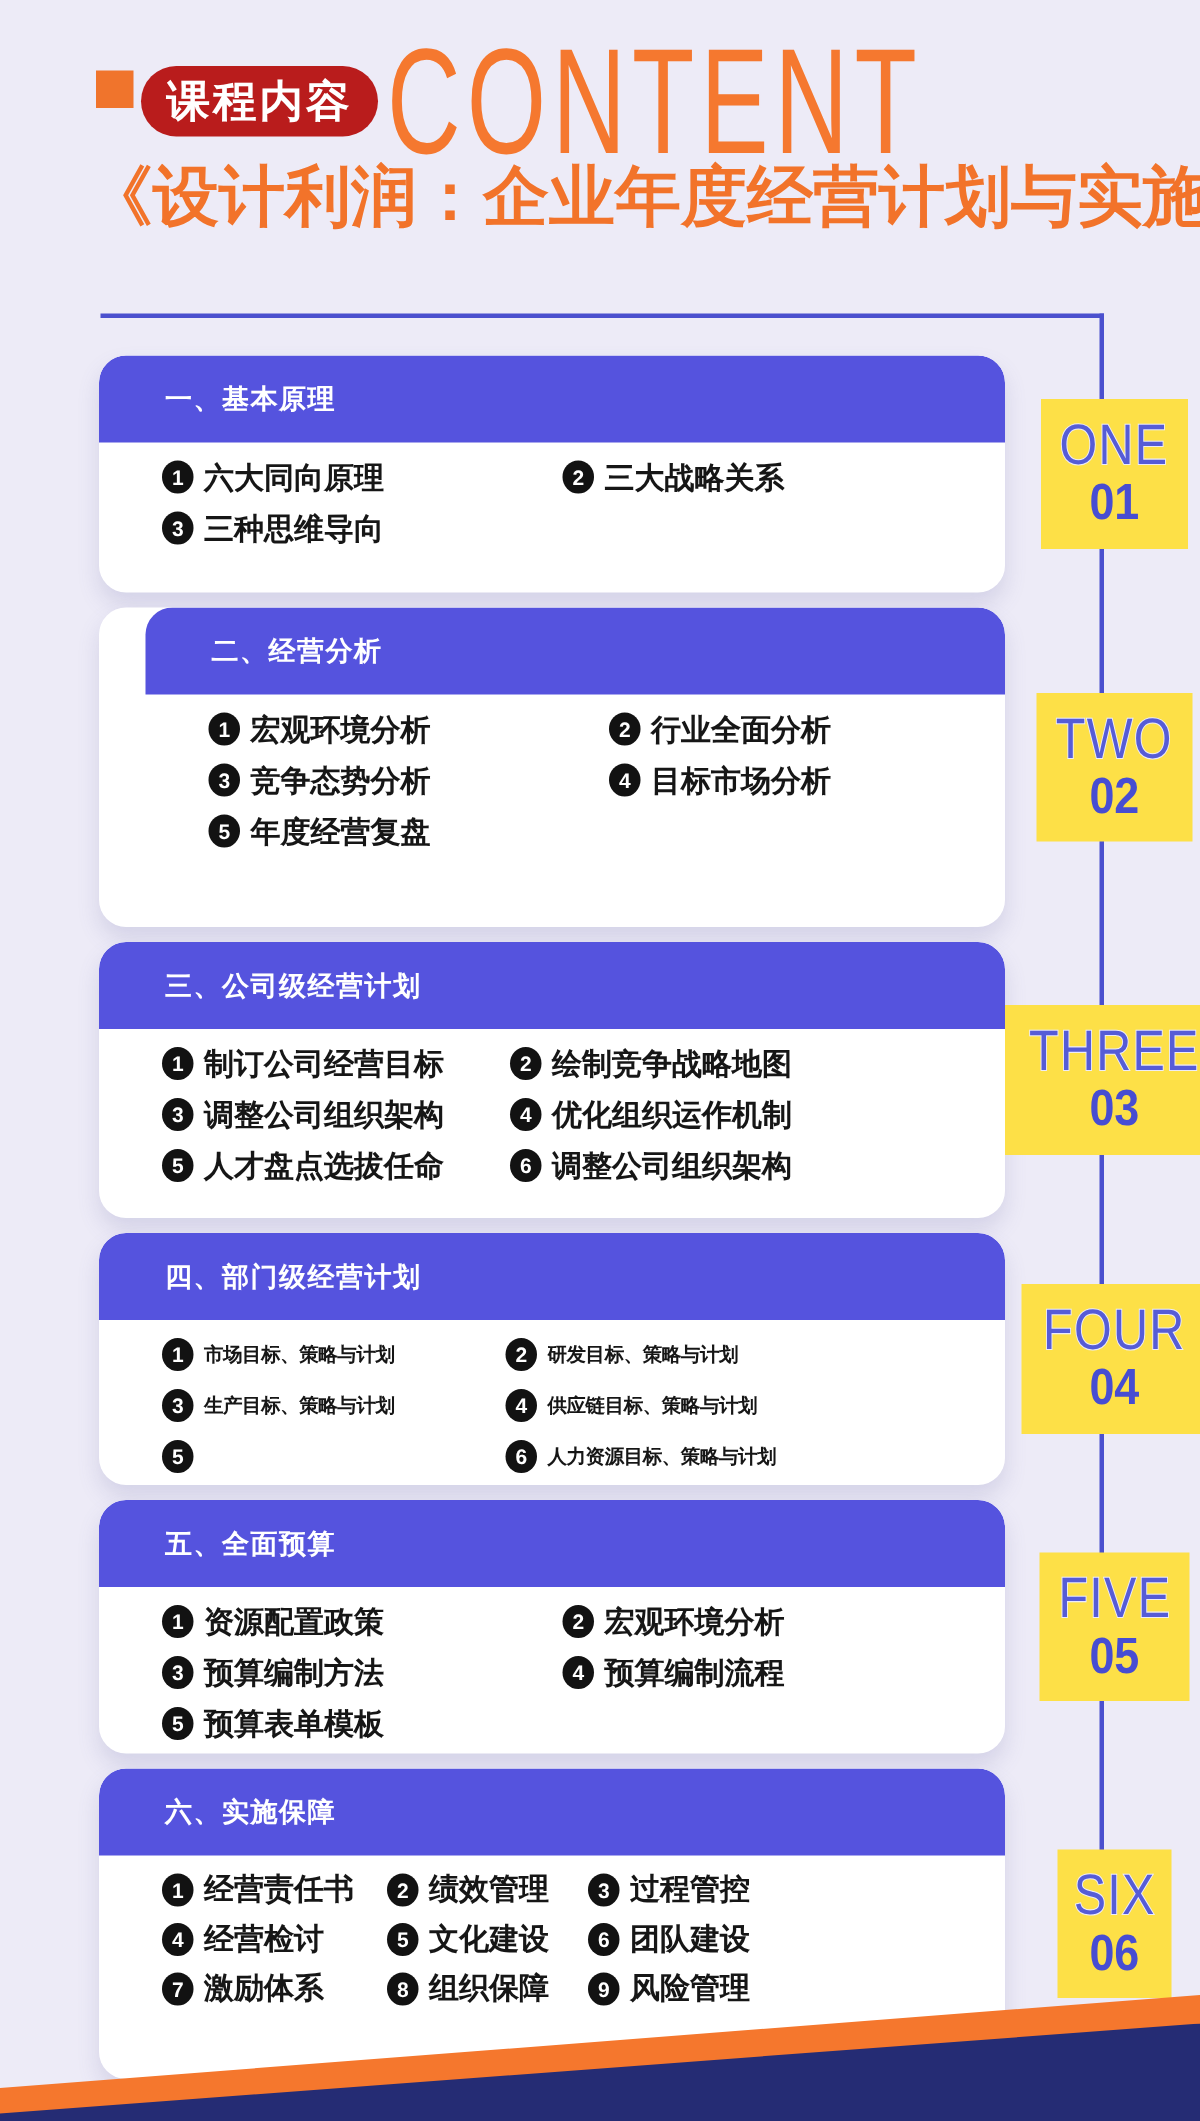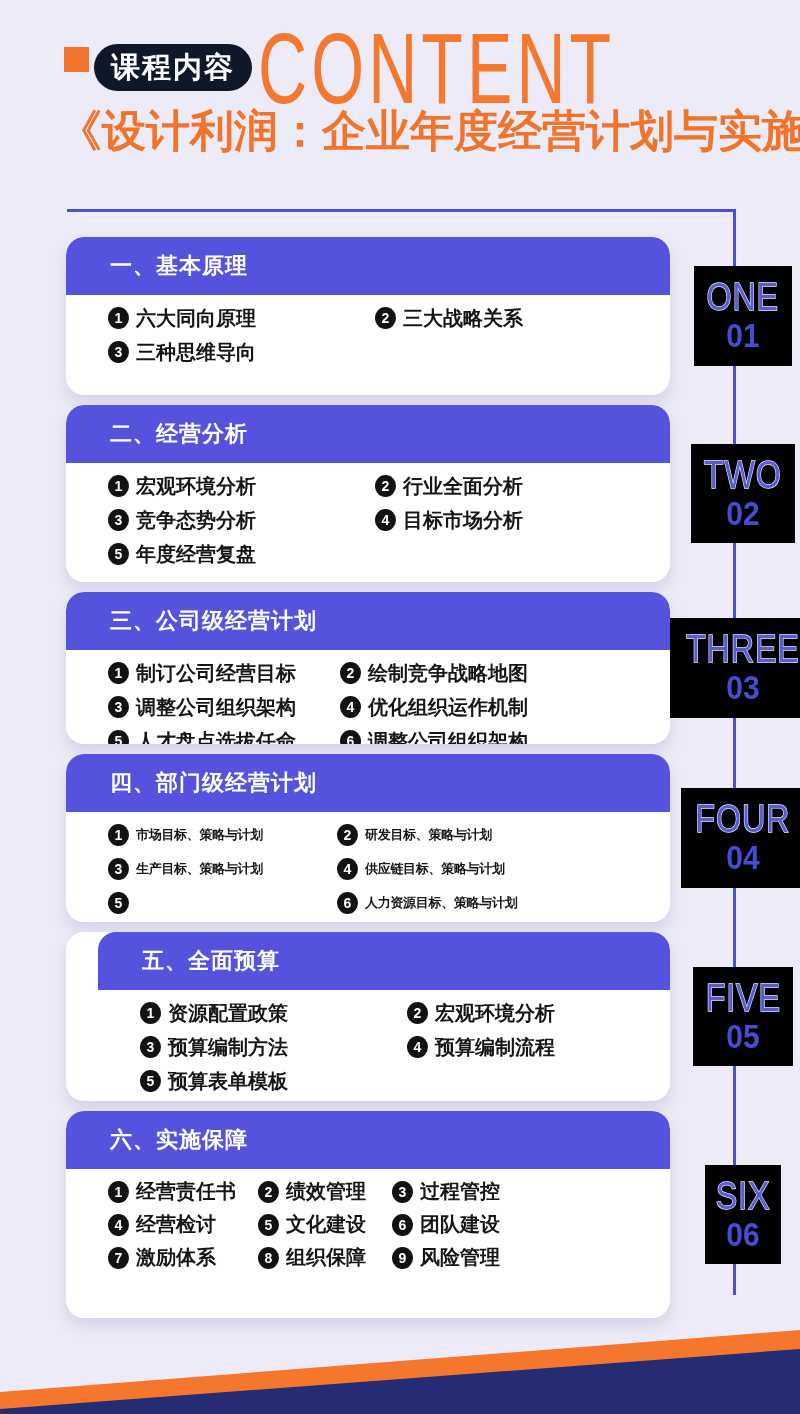--- a/index.html
+++ b/index.html
@@ -13,21 +13,21 @@
   }
 
   
   .hdr-square {
     position:absolute; left:64px; top:47px;
     width:25px; height:25px; background:#f0742c;
   }
   .hdr-pill {
     position:absolute; left:94px; top:44px;
     width:158px; height:47px; border-radius:24px;
-    background:#0f172a;
+    background:#b91c1c;
     display:flex; align-items:center; justify-content:center;
   }
   .hdr-pill span {
     color:#ffffff; font-size:29px; font-weight:bold; letter-spacing:2px;
   }
   .hdr-content {
     position:absolute; left:258px; top:16px;
     font-size:100px; line-height:1.05; font-weight:normal;
     color:#f5782f; letter-spacing:6px;
     transform:scaleX(0.68); transform-origin:left top;
@@ -62,35 +62,35 @@
   .sec { display:contents; }
 
   .card {
     background:#ffffff;
     border-radius:18px;
     box-shadow:0 8px 14px rgba(100,100,160,0.18);
     overflow:hidden;
     display:flex; flex-direction:column;
   }
   .sec0 .card { height:158px; }
-  .sec1 .card { height:177px; }
-  .sec2 .card { height:152px; }
+  .sec1 .card { height:213px;padding-left:31px; }
+  .sec2 .card { height:184px; }
   .sec3 .card { height:168px; }
-  .sec4 .card { height:169px;padding-left:32px; }
+  .sec4 .card { height:169px; }
   .sec5 .card { height:207px; }
 
   .card-head {
     height:58px; flex:0 0 58px;
     background:#5553de;
     border-radius:18px 18px 0 0;
     display:flex; align-items:center;
     padding-left:44px;
   }
   .card-head span {
-    color:#ffffff; font-size:22px; font-weight:bold; letter-spacing:1px;
+    color:#ffffff; font-size:18px; font-weight:bold; letter-spacing:1px;
   }
   .card-body {
     padding:6px 16px 0 42px;
     display:grid;
     grid-auto-rows:34px;
     align-items:center;
   }
   .sec0 .card-body, .sec1 .card-body, .sec4 .card-body
     { grid-template-columns:267px 1fr; }
   .sec2 .card-body { grid-template-columns:232px 1fr; }
@@ -105,21 +105,21 @@
     display:flex; align-items:center; justify-content:center;
   }
   .item-label { font-size:20px; font-weight:600; color:#161616; }
   .sec3 .item-label { font-size:13px; letter-spacing:-0.3px; }
 
   
   .rail-cell {
     display:flex; align-items:center; justify-content:center;
   }
   .rail-label {
-    background:#000000;
+    background:#fde047;
     padding:12px 6px;
     display:flex; flex-direction:column; align-items:center;
     text-align:center;
   }
   .rail-word {
     font-size:38px; line-height:1.0; color:#565cd6;
     letter-spacing:1px; white-space:nowrap;
     transform:scaleX(0.85); transform-origin:center;
     -webkit-text-stroke:1.4px #edebf7;
     paint-order:stroke fill;

